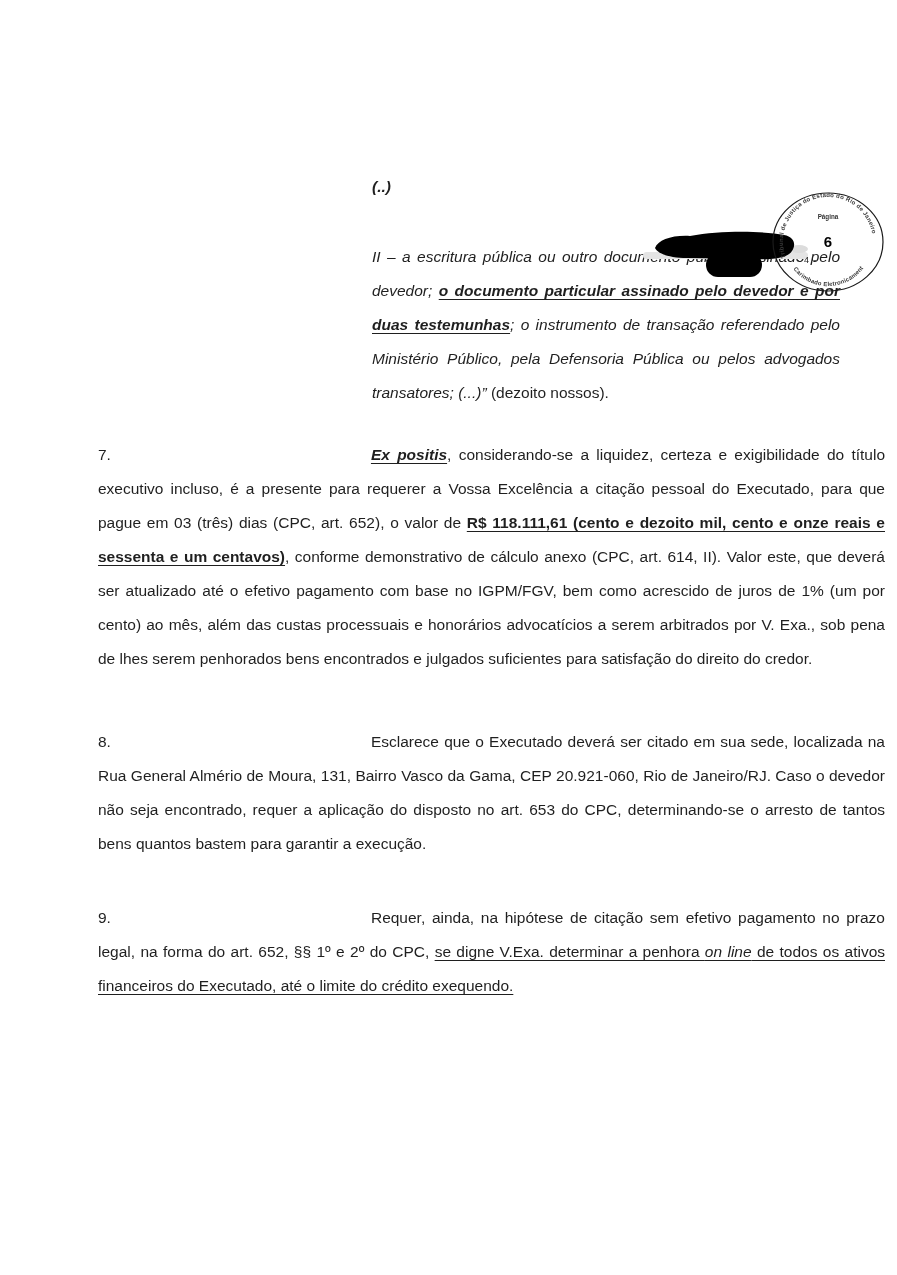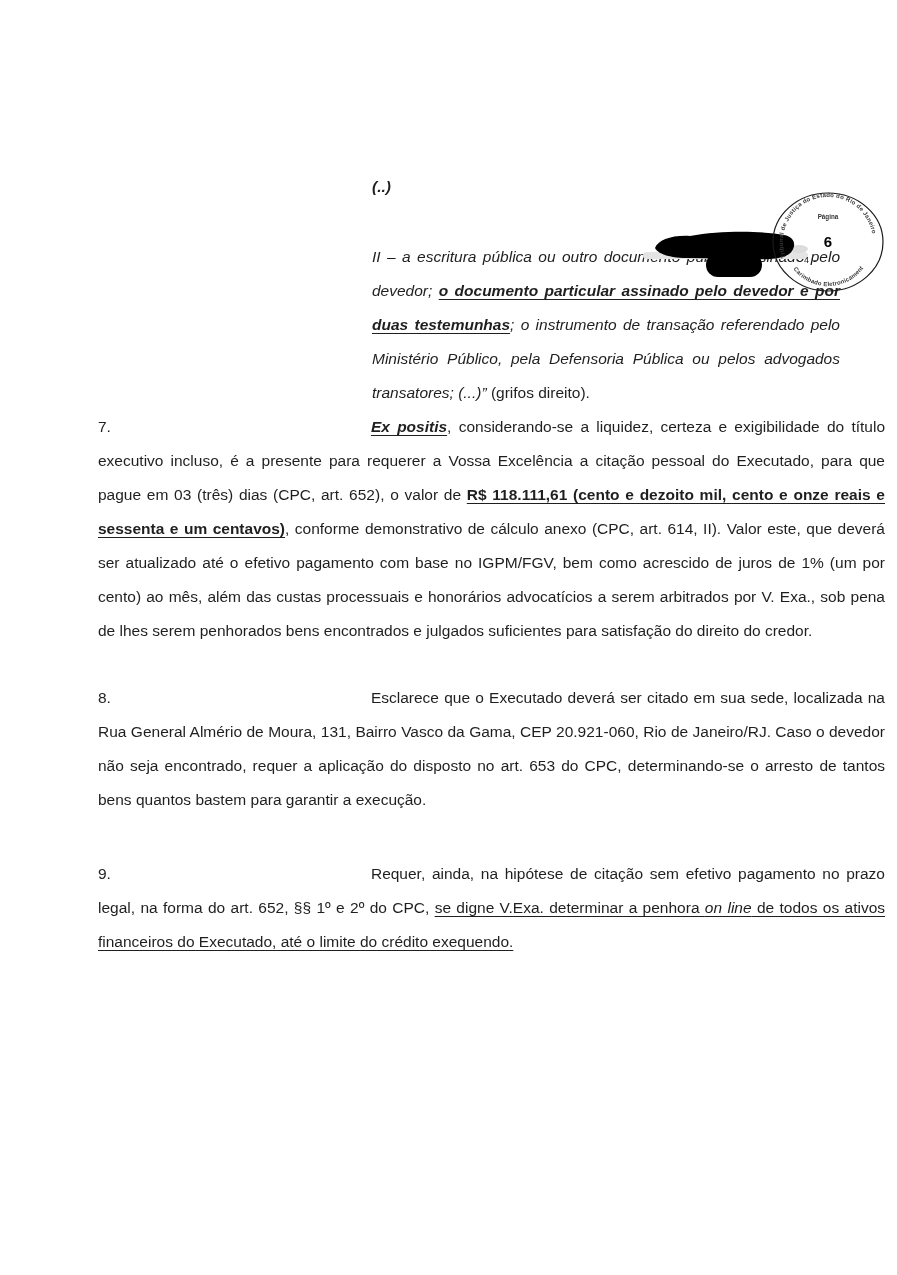--- a/index.html
+++ b/index.html
@@ -17,22 +17,22 @@
   .content{padding:0 12px 0 98px;}
   .para{
     font-size:15.5px;line-height:34px;text-align:justify;
     margin:0;text-justify:inter-word;
   }
   .ellipsis-line{
     margin:170px 45px 0 274px;font-size:15.5px;line-height:34px;
     font-style:italic;font-weight:700;
   }
   .quote{margin:36px 45px 0 274px;}
-  .p7{}
-  .p8{margin-top:33px;}
+  .p7{margin-top:28px;}
+  .p8{margin-top:49px;}
   .p9{margin-top:40px;}
   .it{font-style:italic;}
   .b{font-weight:700;}
   .u{text-decoration:underline;text-decoration-thickness:1.3px;text-underline-offset:3px;}
   .roman{font-style:normal;}
   .tab{display:inline-block;width:260px;}
   .pnum{display:inline;}
 </style>
 </head>
 <body>
@@ -60,21 +60,21 @@
     <text x="41" y="75" text-anchor="middle" font-size="9" fill="#222222" letter-spacing="1">- 4 -</text>
     <text font-size="6" fill="#3a3a3a" letter-spacing="0.2" font-weight="600">
       <textPath href="#arcBottom" startOffset="1%">Carimbado Eletronicamente</textPath>
     </text>
   </svg>
 
   <div class="content">
 
     <p class="ellipsis-line">(..)</p>
 
-    <p class="para quote it"><span>II – a escritura pública ou outro documento público assinado pelo devedor; </span><span class="b u">o documento particular assinado pelo devedor e por duas testemunhas</span><span>; o instrumento de transação referendado pelo Ministério Público, pela Defensoria Pública ou pelos advogados transatores; (...)” </span><span class="roman">(grifos direito).</span></p>
+    <p class="para quote it"><span>II – a escritura pública ou outro documento público assinado pelo devedor; </span><span class="b u">o documento particular assinado pelo devedor e por duas testemunhas</span><span>; o instrumento de transação referendado pelo Ministério Público, pela Defensoria Pública ou pelos advogados transatores; (...)” </span><span class="roman">(dezoito nossos).</span></p>
 
     <p class="para p7"><span class="pnum">7.</span><span class="tab"></span><span class="b it u">Ex positis</span><span>, considerando-se a liquidez, certeza e exigibilidade do título executivo incluso, é a presente para requerer a Vossa Excelência a citação pessoal do Executado, para que pague em 03 (três) dias (CPC, art. 652), o valor de </span><span class="b u">R$ 118.111,61 (cento e dezoito mil, cento e onze reais e sessenta e um centavos)</span><span>, conforme demonstrativo de cálculo anexo (CPC, art. 614, II). Valor este, que deverá ser atualizado até o efetivo pagamento com base no IGPM/FGV, bem como acrescido de juros de 1% (um por cento) ao mês, além das custas processuais e honorários advocatícios a serem arbitrados por V. Exa., sob pena de lhes serem penhorados bens encontrados e julgados suficientes para satisfação do direito do credor.</span></p>
 
     <p class="para p8"><span class="pnum">8.</span><span class="tab"></span><span>Esclarece que o Executado deverá ser citado em sua sede, localizada na Rua General Almério de Moura, 131, Bairro Vasco da Gama, CEP 20.921-060, Rio de Janeiro/RJ. Caso o devedor não seja encontrado, requer a aplicação do disposto no art. 653 do CPC, determinando-se o arresto de tantos bens quantos bastem para garantir a execução.</span></p>
 
     <p class="para p9"><span class="pnum">9.</span><span class="tab"></span><span>Requer, ainda, na hipótese de citação sem efetivo pagamento no prazo legal, na forma do art. 652, §§ 1º e 2º do CPC, </span><span class="u">se digne V.Exa. determinar a penhora </span><span class="u it">on line</span><span class="u"> de todos os ativos financeiros do Executado, até o limite do crédito exequendo.</span></p>
 
   </div>
 </div>
 

